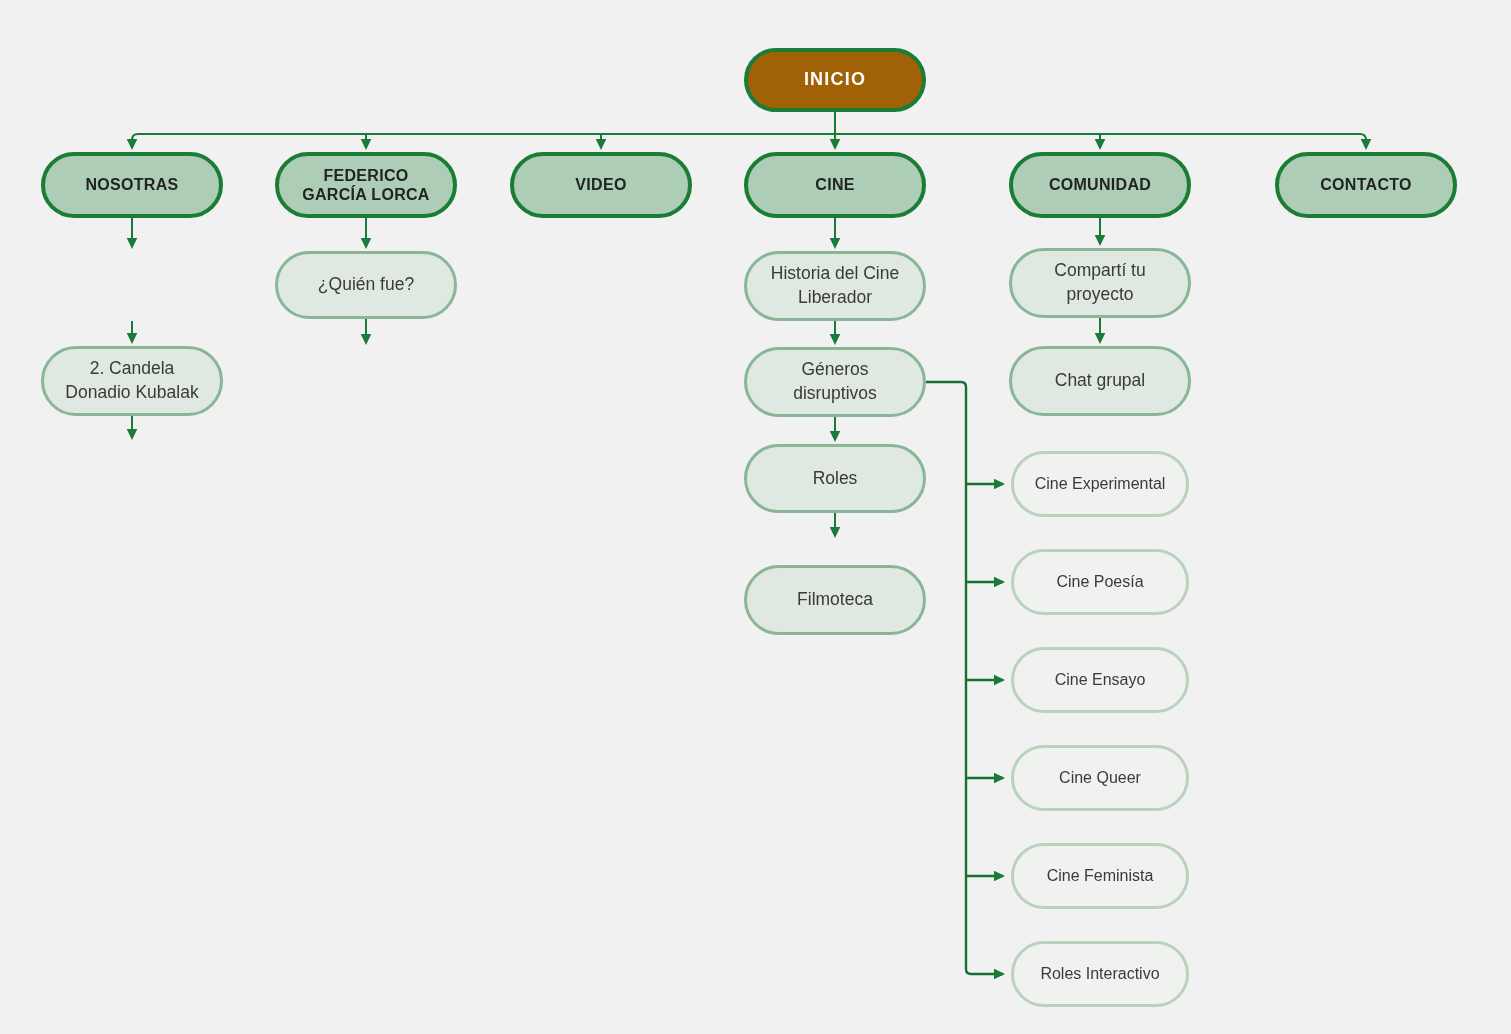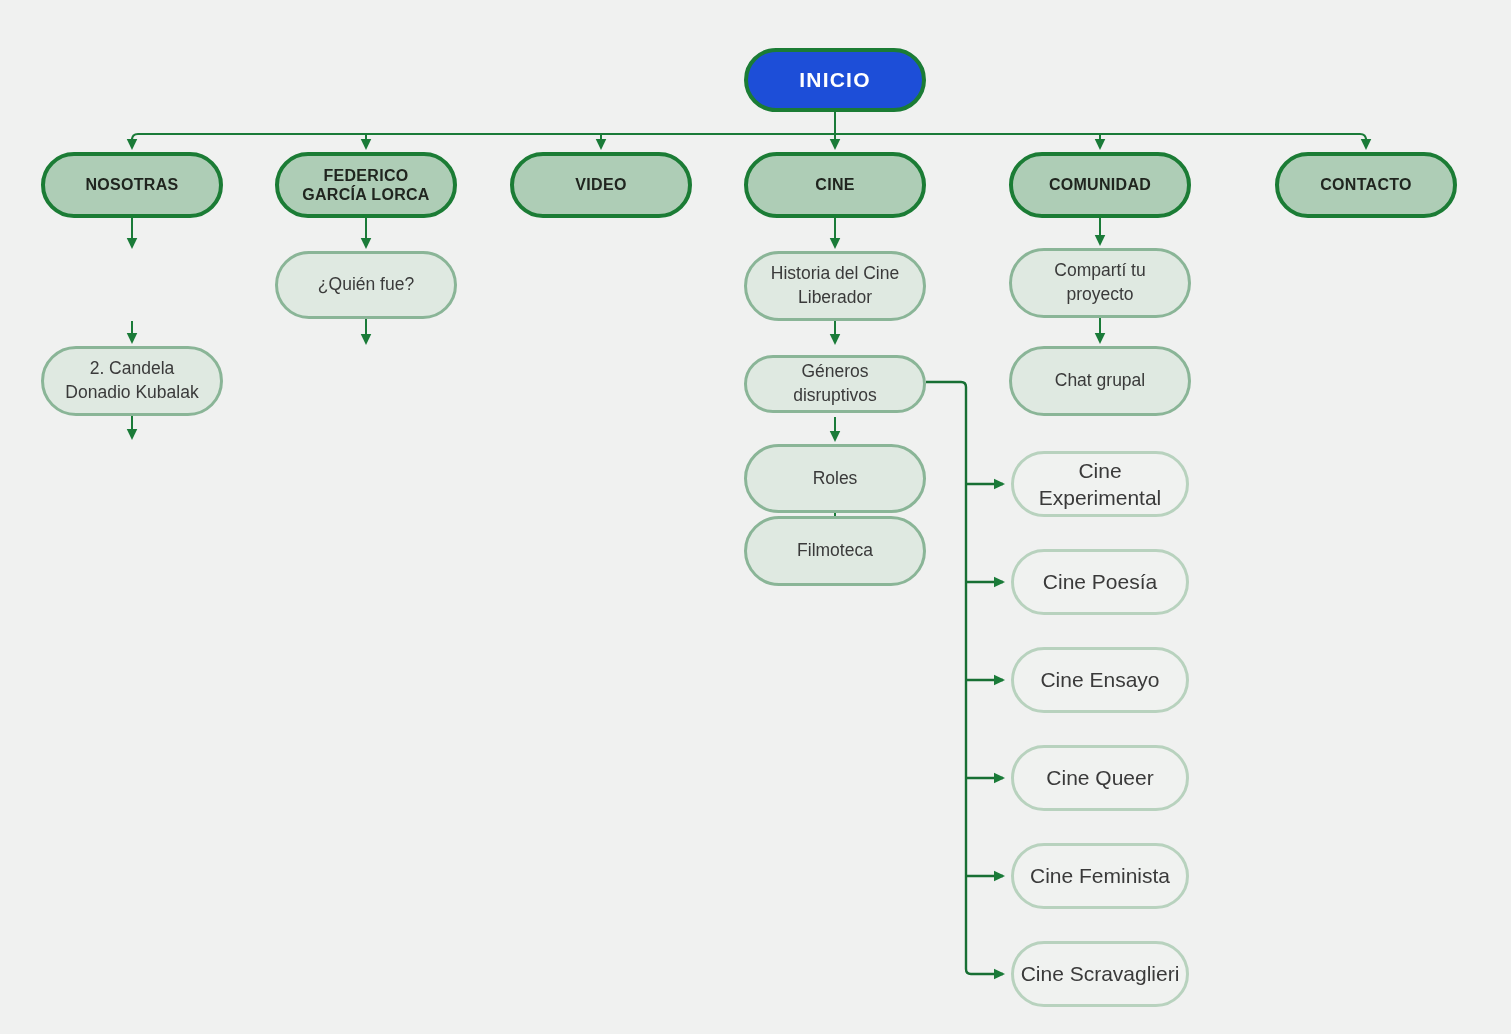--- a/index.html
+++ b/index.html
@@ -30,25 +30,25 @@
     border-radius:40px;
     text-align:center;
   }
   .node .lbl{
     white-space:pre-line;
     display:block;
     padding:0 4px;
   }
   
   .l1{
-    background:#1d4ed8;
+    background:#a16207;
     border:4px solid #1b7c35;
     color:#ffffff;
     font-weight:800;
-    font-size:21px;
+    font-size:18px;
     letter-spacing:1.2px;
     line-height:1.1;
   }
   
   .l2{
     background:#aecdb6;
     border:4px solid #1b7c35;
     color:#20251f;
     font-weight:800;
     font-size:16px;
@@ -63,21 +63,21 @@
     font-weight:400;
     font-size:17.5px;
     line-height:1.35;
   }
   
   .l4{
     background:#f0f2f0;
     border:3px solid #b8d2be;
     color:#3a3a3a;
     font-weight:400;
-    font-size:21px;
+    font-size:16px;
     line-height:1.3;
     align-items:center;
   }
 </style>
 </head>
 <body>
 
 <div class="canvas">
 
   <svg class="wires" viewBox="0 0 1511 1034">
@@ -150,28 +150,28 @@
   </div>
 
   <div class="node l3" style="left:275px;top:251px;width:182px;height:68px">
     <span class="lbl">¿Quién fue?</span>
   </div>
 
   <div class="node l3" style="left:744px;top:251px;width:182px;height:70px">
     <span class="lbl">Historia del Cine
 Liberador</span>
   </div>
-  <div class="node l3" style="left:744px;top:355px;width:182px;height:58px">
+  <div class="node l3" style="left:744px;top:347px;width:182px;height:70px">
     <span class="lbl">Géneros
 disruptivos</span>
   </div>
   <div class="node l3" style="left:744px;top:444px;width:182px;height:69px">
     <span class="lbl">Roles</span>
   </div>
-  <div class="node l3" style="left:744px;top:516px;width:182px;height:70px">
+  <div class="node l3" style="left:744px;top:565px;width:182px;height:70px">
     <span class="lbl">Filmoteca</span>
   </div>
 
   <div class="node l3" style="left:1009px;top:248px;width:182px;height:70px">
     <span class="lbl">Compartí tu
 proyecto</span>
   </div>
   <div class="node l3" style="left:1009px;top:346px;width:182px;height:70px">
     <span class="lbl">Chat grupal</span>
   </div>
@@ -185,16 +185,16 @@
   <div class="node l4" style="left:1011px;top:647px;width:178px;height:66px">
     <span class="lbl">Cine Ensayo</span>
   </div>
   <div class="node l4" style="left:1011px;top:843px;width:178px;height:66px">
     <span class="lbl">Cine Feminista</span>
   </div>
   <div class="node l4" style="left:1011px;top:745px;width:178px;height:66px">
     <span class="lbl">Cine Queer</span>
   </div>
   <div class="node l4" style="left:1011px;top:941px;width:178px;height:66px">
-    <span class="lbl">Cine Scravaglieri</span>
+    <span class="lbl">Roles Interactivo</span>
   </div>
 
 </div>
 
 </body></html>

